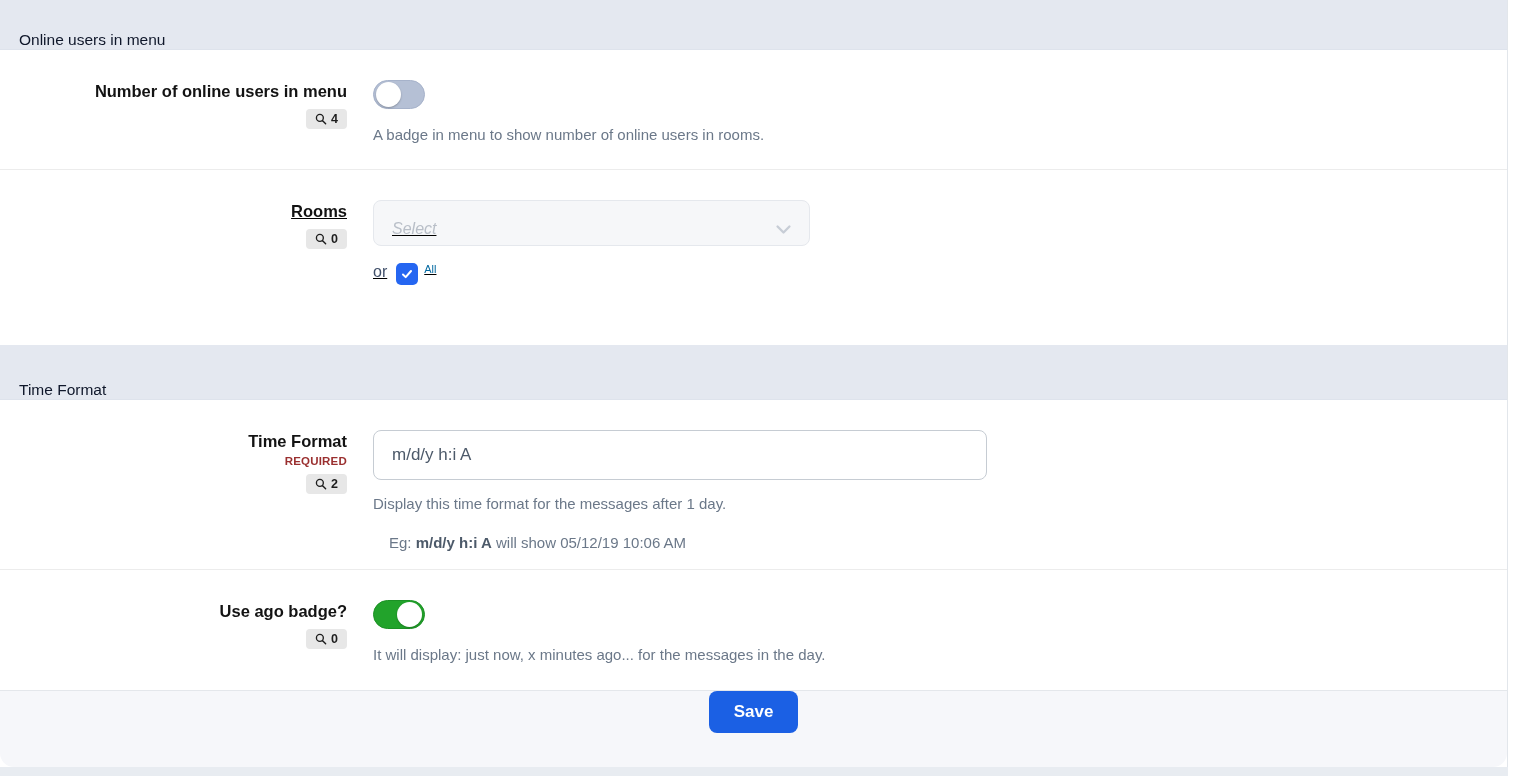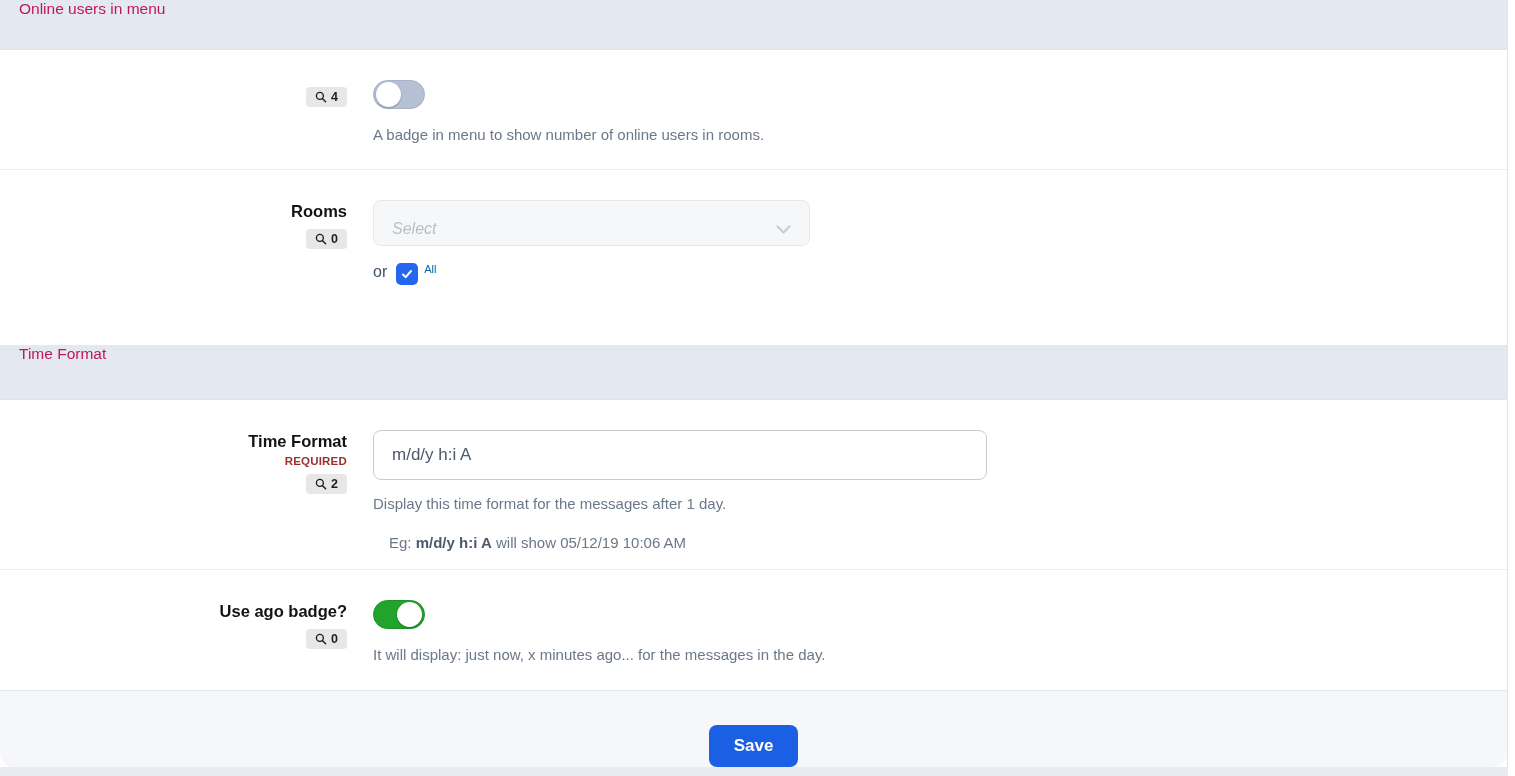--- a/index.html
+++ b/index.html
@@ -11,36 +11,36 @@
   }
   .card {
     width: 1508px;
     background: #ffffff;
     border-right: 1px solid #e2e6eb;
   }
   
   .section-header {
     height: 50px;
     background: #e4e8f0;
-    display: flex; align-items: flex-start;
+    display: flex; align-items: flex-end;
     padding-left: 19px;
-    color: #be185d;
+    color: #0f172a;
     font-size: 15.5px;
     border-bottom: 1px solid #dee3ec;
   }
   .section-header.second { height: 55px; }
   
   .row {
     display: flex;
     padding-top: 30px;
     background: #ffffff;
   }
   .row.bordered { border-bottom: 1px solid #ececec; }
   .row-1 { height: 120px; }
-  .row-2 { height: 175px; }
+  .row-2 { height: 175px; text-decoration: underline; }
   .row-3 { height: 170px; }
   .row-4 { height: 120px; }
   .label-col {
     width: 347px;
     flex: 0 0 347px;
     text-align: right;
   }
   .setting-label {
     font-size: 16.5px;
     font-weight: bold;
@@ -141,21 +141,21 @@
   }
   .eg-line { margin-top: 0; }
   .desc.tight { margin-top: 12px; margin-bottom: 15px; line-height: 24px; }
   
   .footer {
     height: 77px;
     background: #f6f7fa;
     border-top: 1px solid #e4e7eb;
     border-bottom-left-radius: 14px;
     border-bottom-right-radius: 14px;
-    display: flex; align-items: flex-end; justify-content: center;
+    display: flex; align-items: flex-start; justify-content: center;
   }
   .save-btn {
     background: #1b60e4;
     color: #ffffff;
     border: none;
     border-radius: 8px;
     padding: 11px 25px;
     font-size: 17px;
     font-weight: bold;
     font-family: "Liberation Sans", "DejaVu Sans", sans-serif;
@@ -171,20 +171,21 @@
 <body>
 
 <div class="card">
 
   <div class="section-header">
     <span>Online users in menu</span>
   </div>
 
   <div class="row row-1 bordered">
     <div class="label-col">
+      <div class="setting-label">Number of online users in menu</div>
       <span class="badge">
         <svg viewBox="0 0 16 16" width="12" height="12">
             <circle cx="6.5" cy="6.5" r="4.6" fill="none" stroke="#1d1d1d" stroke-width="1.8"></circle>
             <line x1="10.2" y1="10.2" x2="14.2" y2="14.2" stroke="#1d1d1d" stroke-width="1.9" stroke-linecap="round"></line>
           </svg>
         <span>4</span>
       </span>
     </div>
     <div class="control-col">
       <div class="toggle off">

